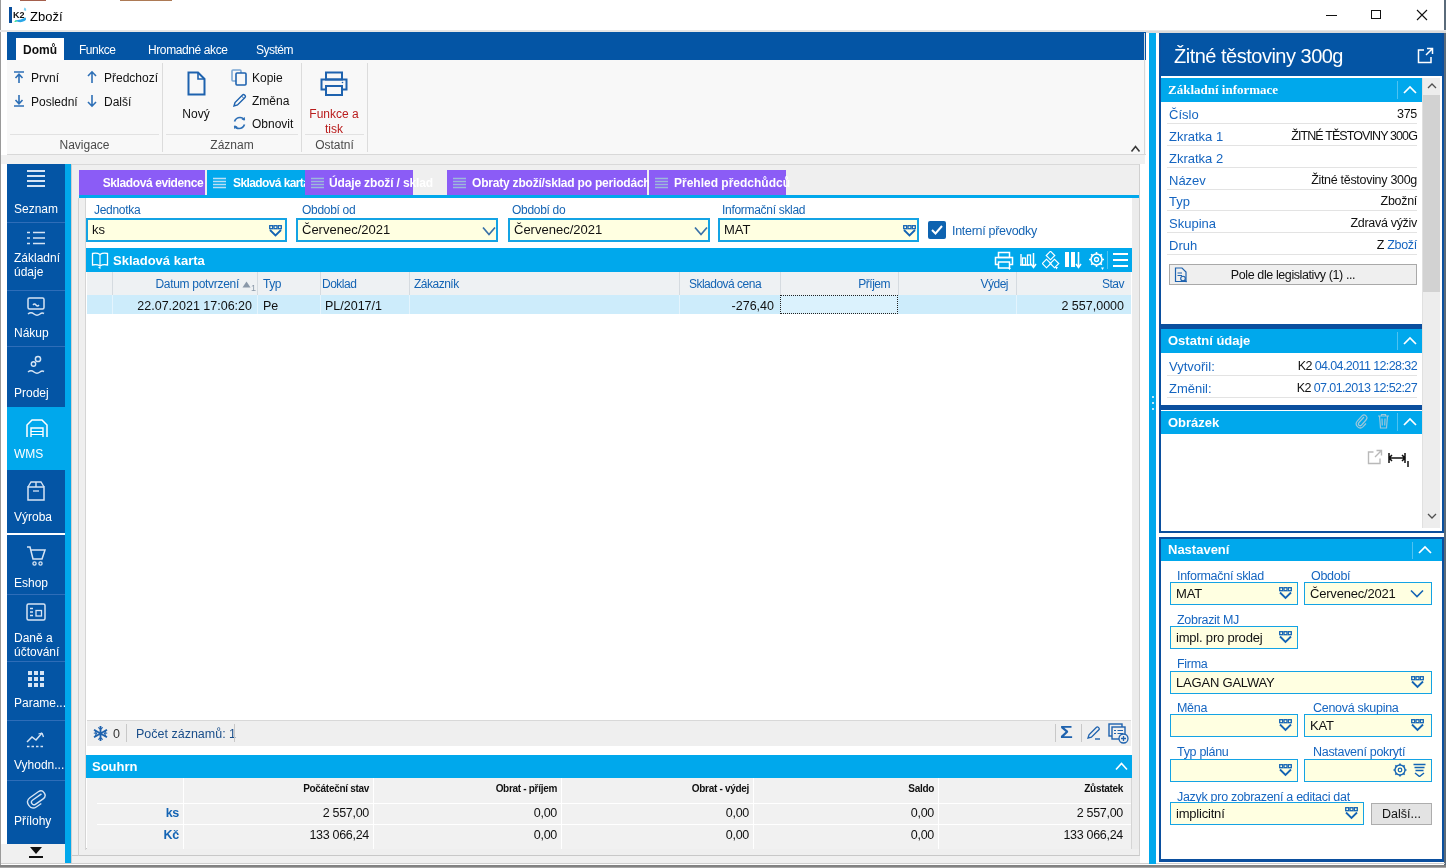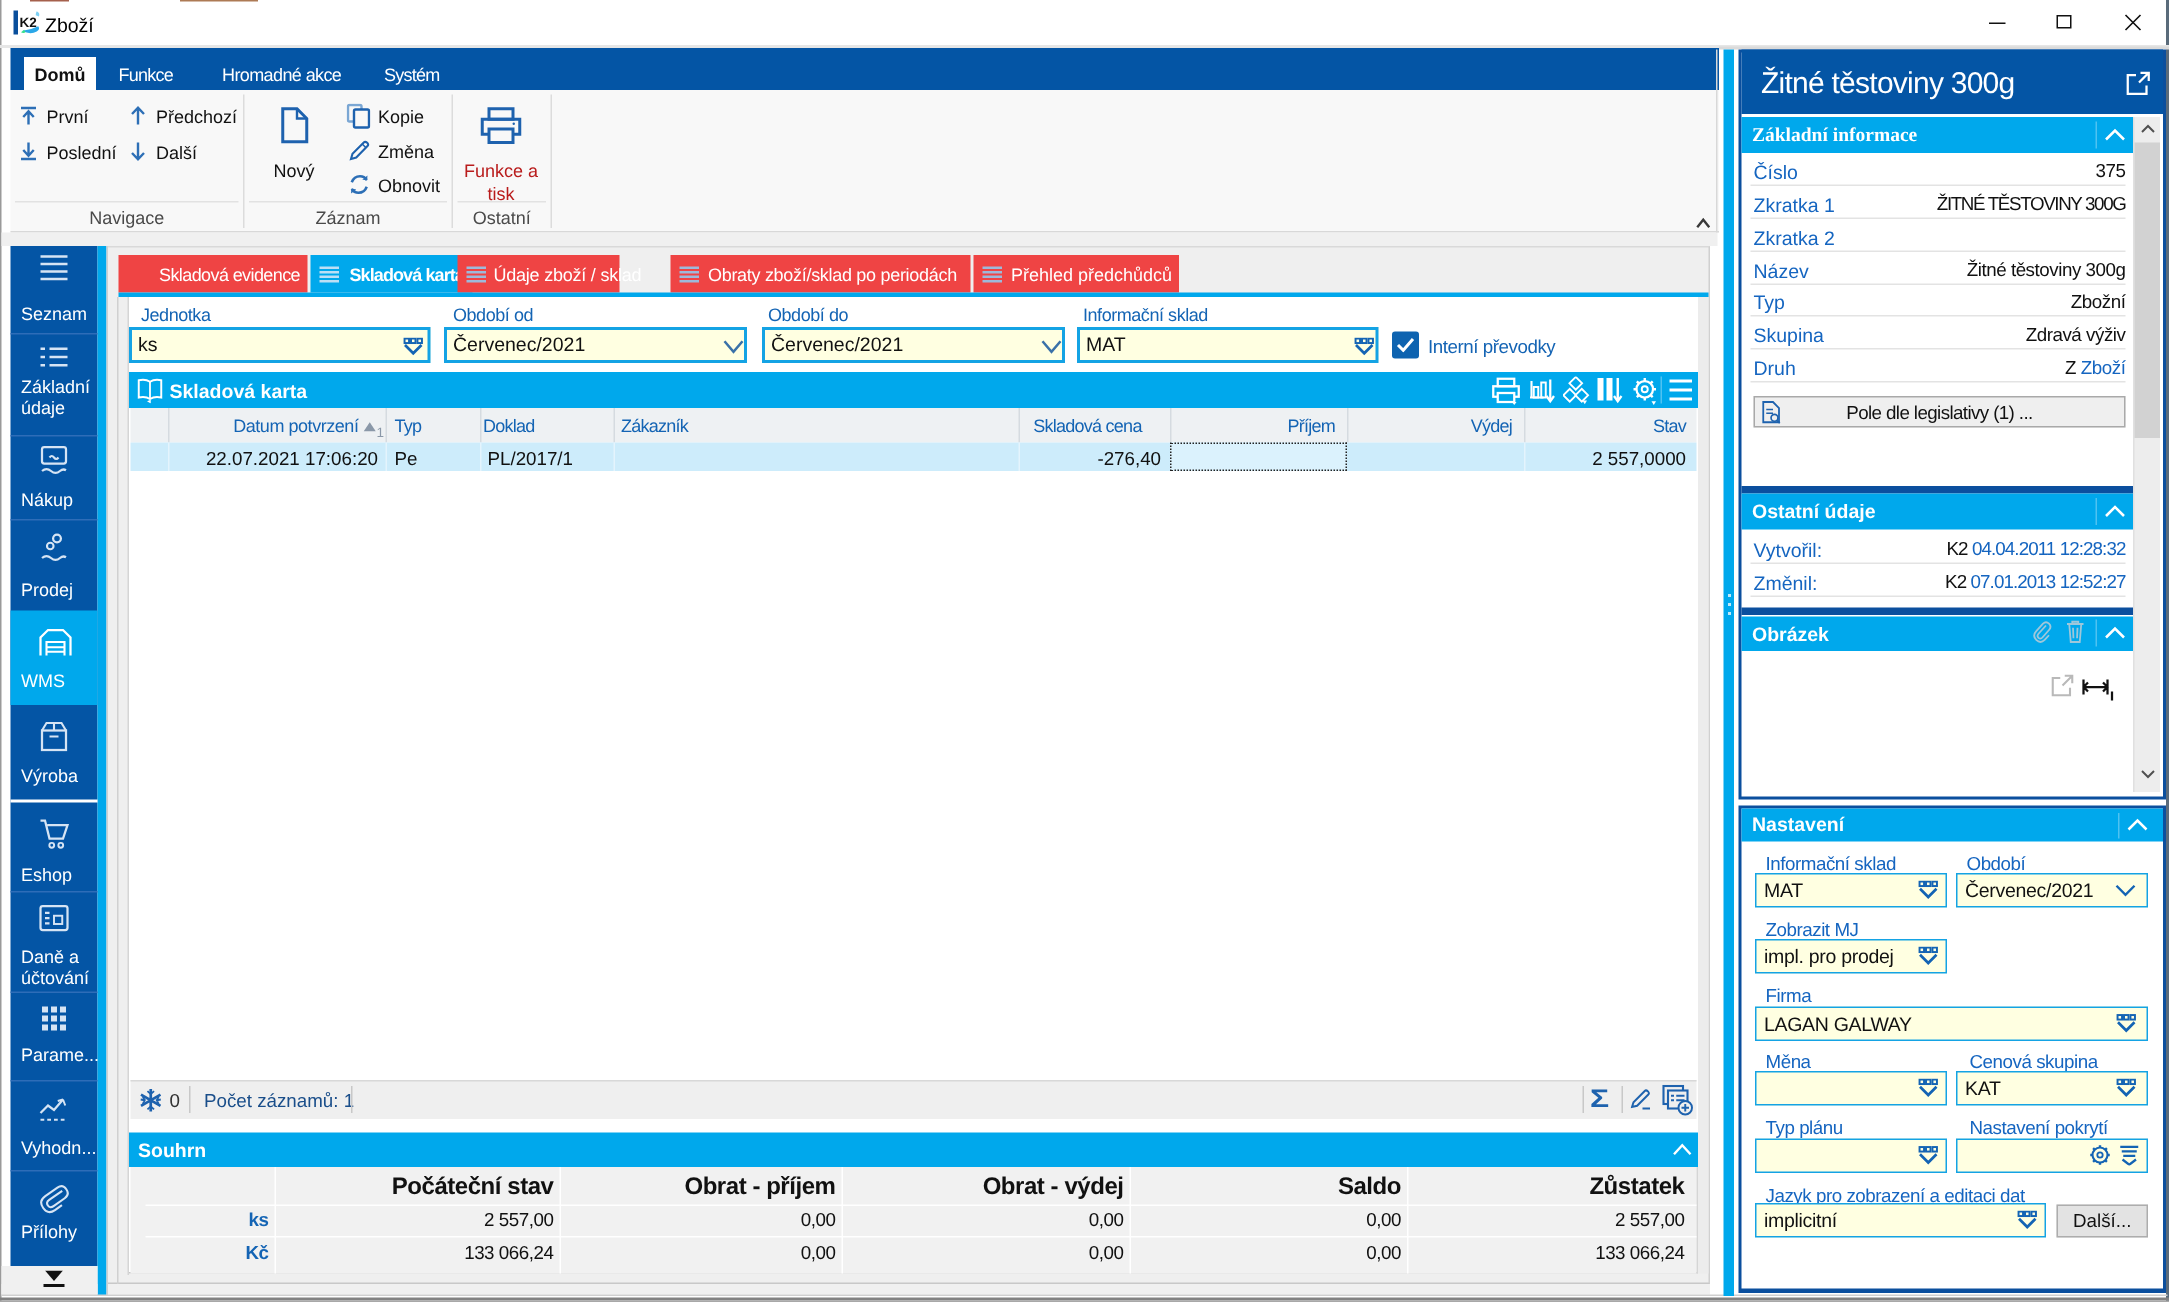--- a/index.html
+++ b/index.html
@@ -219,21 +219,21 @@
 <svg class="abs" style="left:29px;top:847px;" width="14" height="8" viewBox="0 0 14 8">
     <path d="M1 0 L13 0 L7 7 Z" fill="#111"></path>
   </svg>
 <div class="abs" style="left:29px;top:856px;width:14px;height:2px;background:#111;z-index:6;"></div>
 
 <div class="abs" style="left:72px;top:164px;width:1068px;height:692px;background:#efefef;border-top:1px solid #d9d9d9;border-right:1px solid #d0d0d0;border-bottom:1px solid #c8c8c8;"></div>
 <div class="abs" style="left:78px;top:198px;width:1px;height:658px;background:#d0d0d0;"></div>
 <div class="abs" style="left:86px;top:198px;width:1046px;height:651px;background:#fff;border-bottom:1px solid #c9c9c9;"></div>
 <div class="abs" style="left:85px;top:198px;width:1px;height:652px;background:#d5d5d5;"></div>
 <style>
-.tab { position:absolute; top:170px; height:25px; background:#ef4444; color:#fff; font-size:12px; }
+.tab { position:absolute; top:170px; height:25px; background:#8b5cf6; color:#fff; font-size:12px;font-weight:bold; }
 .tab .tx { position:absolute; top:6px; white-space:nowrap; }
 .tabic { position:absolute; top:7px; left:5px; }
 </style>
 <div class="tab" style="left:79px;width:126px;">
     <span class="tx" style="left:22px;width:104px;text-align:center;letter-spacing:-0.4px;">Skladová evidence</span>
   </div>
 <div class="tab" style="left:207px;width:108px;font-weight:bold;background:#00a8ec;">
   <svg class="tabic" width="15" height="12" viewBox="0 0 15 12">
       <path d="M1 1.5 H14 M1 4.5 H14 M1 7.5 H14 M1 10.5 H14" stroke="#bcdff5" stroke-width="1.6"></path>
     </svg>
@@ -422,21 +422,21 @@
   </svg>
 
 <div class="abs azure" style="left:86px;top:755px;width:1046px;height:23px;"></div>
 <div class="abs" style="left:92px;top:759px;color:#fff;font-weight:bold;font-size:13px;">Souhrn</div>
 <svg class="abs" style="left:1115px;top:762px;" width="13" height="9" viewBox="0 0 13 9">
     <path d="M1 7.5 L6.5 1.5 L12 7.5" stroke="#fff" stroke-width="1.6" fill="none"></path>
   </svg>
 <div class="abs" style="left:87px;top:778px;width:1044px;height:71px;background:#f1f1f1;"></div>
 <style>
 .sline { position:absolute; width:1px; background:#fff; top:778px; height:71px; }
-.sh { position:absolute; top:783px; font-weight:bold; color:#111; font-size:16px; text-align:right; letter-spacing:-0.3px; }
+.sh { position:absolute; top:783px; font-weight:bold; color:#111; font-size:10px; text-align:right; letter-spacing:-0.3px; }
 .sv { position:absolute; color:#111; font-size:12.5px; text-align:right; letter-spacing:-0.3px; }
 </style>
 <div class="sline" style="left:183px;"></div>
 <div class="sline" style="left:373px;"></div>
 <div class="sline" style="left:561px;"></div>
 <div class="sline" style="left:753px;"></div>
 <div class="sline" style="left:938px;"></div>
 <div class="abs" style="left:1131px;top:778px;width:1px;height:71px;background:#d5d5d5;"></div>
 <div class="abs" style="left:97px;top:803px;width:1034px;height:1px;background:#fff;"></div>
 <div class="abs" style="left:97px;top:824px;width:1034px;height:1px;background:#fff;"></div>

